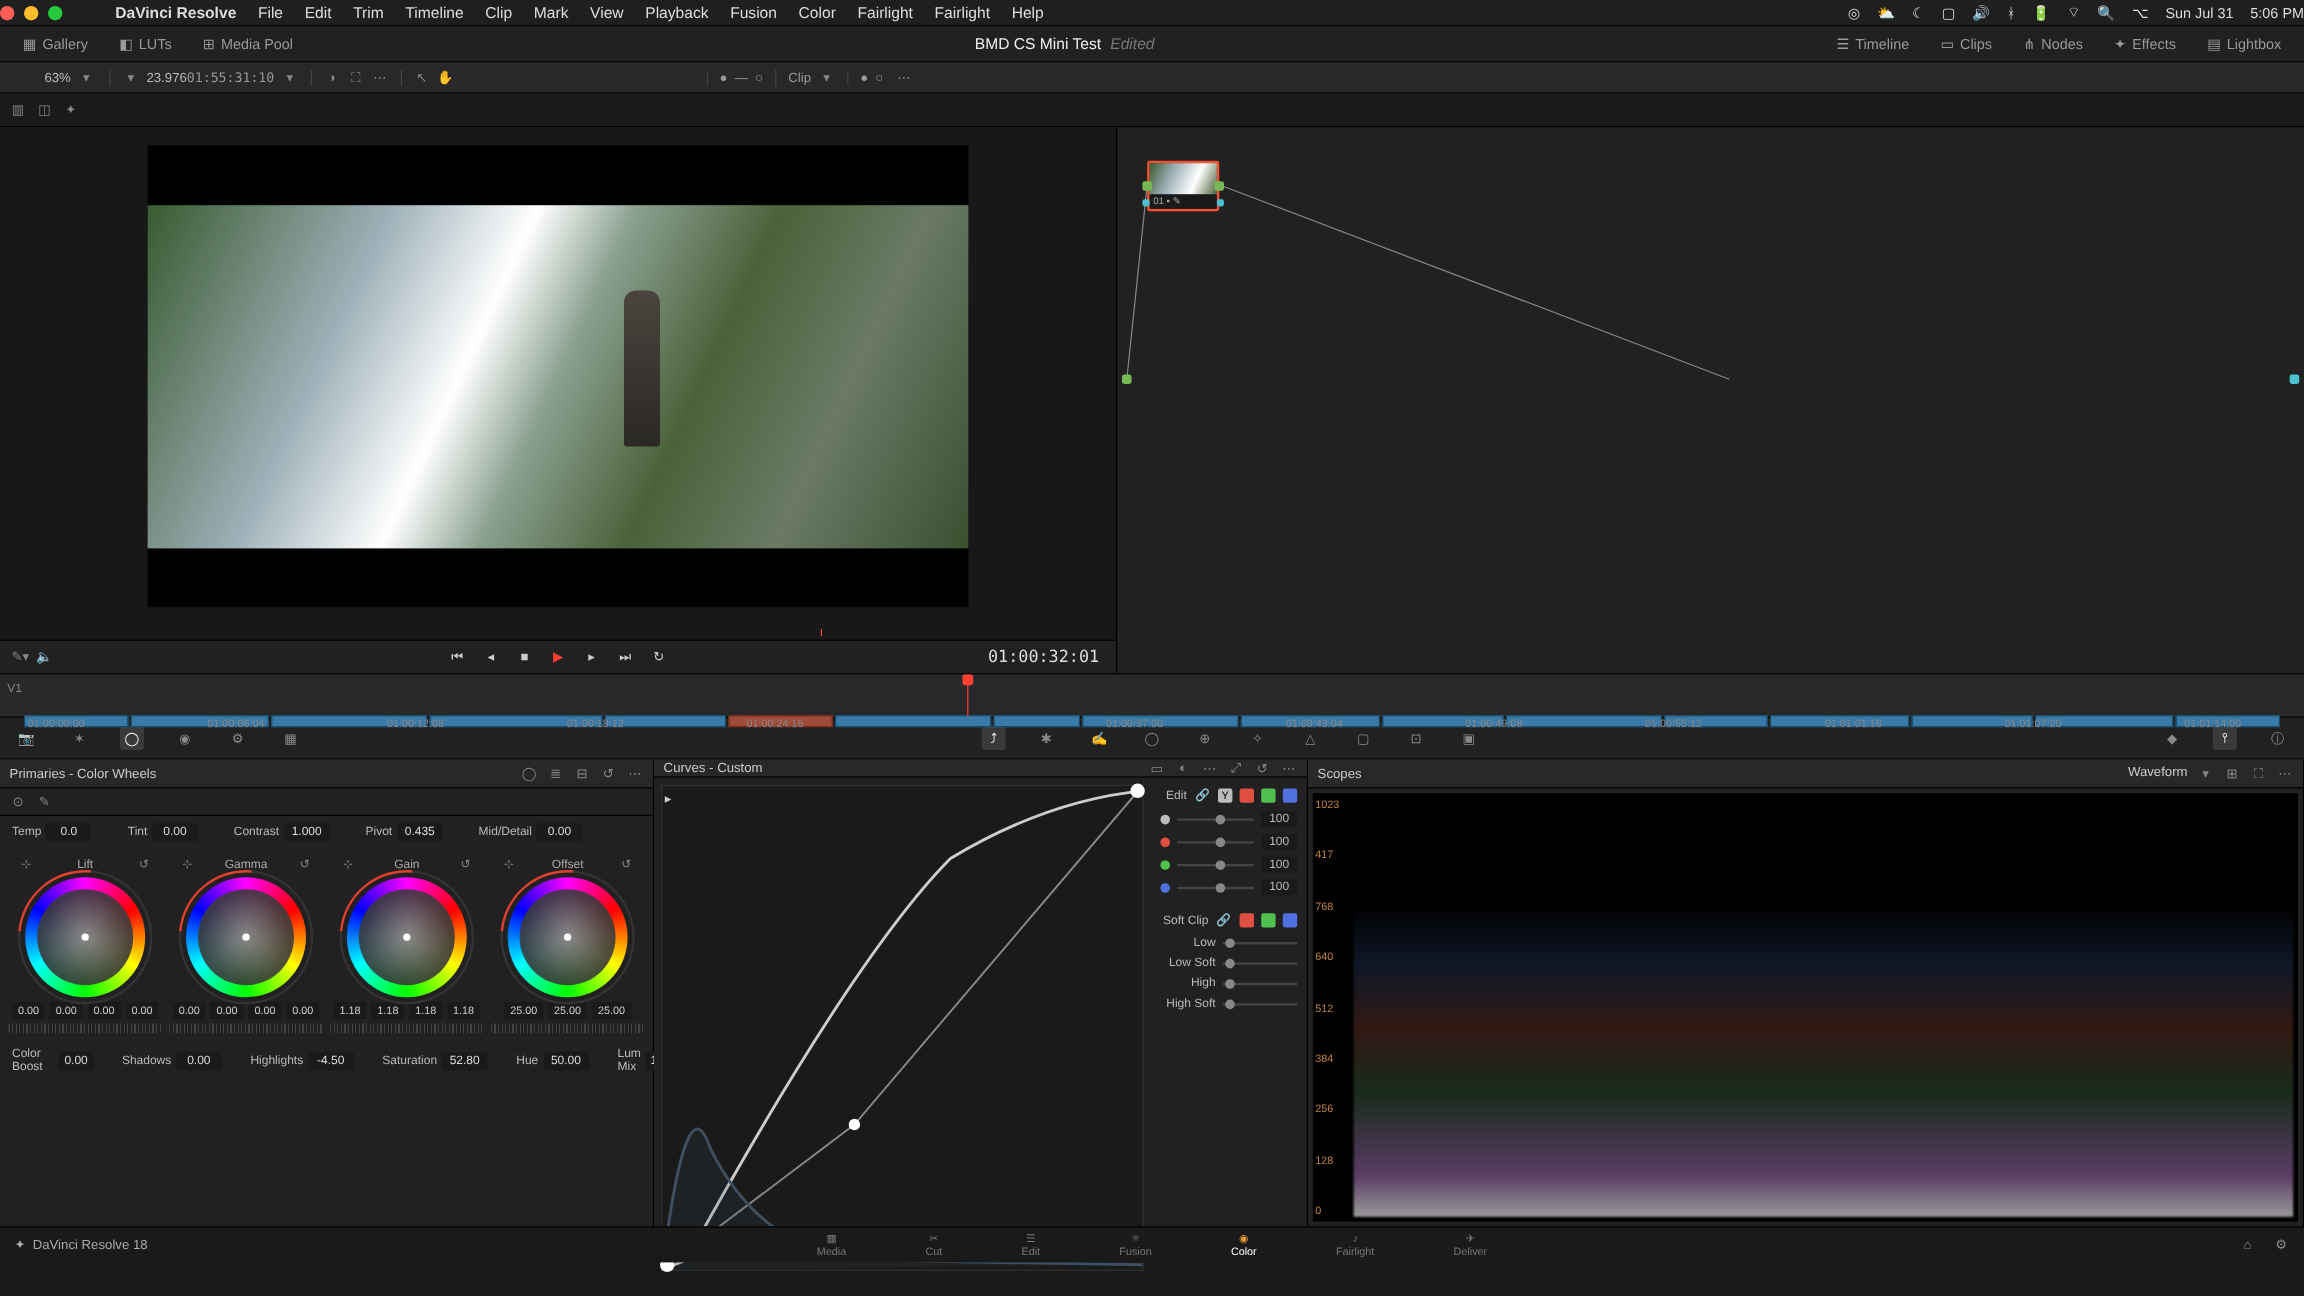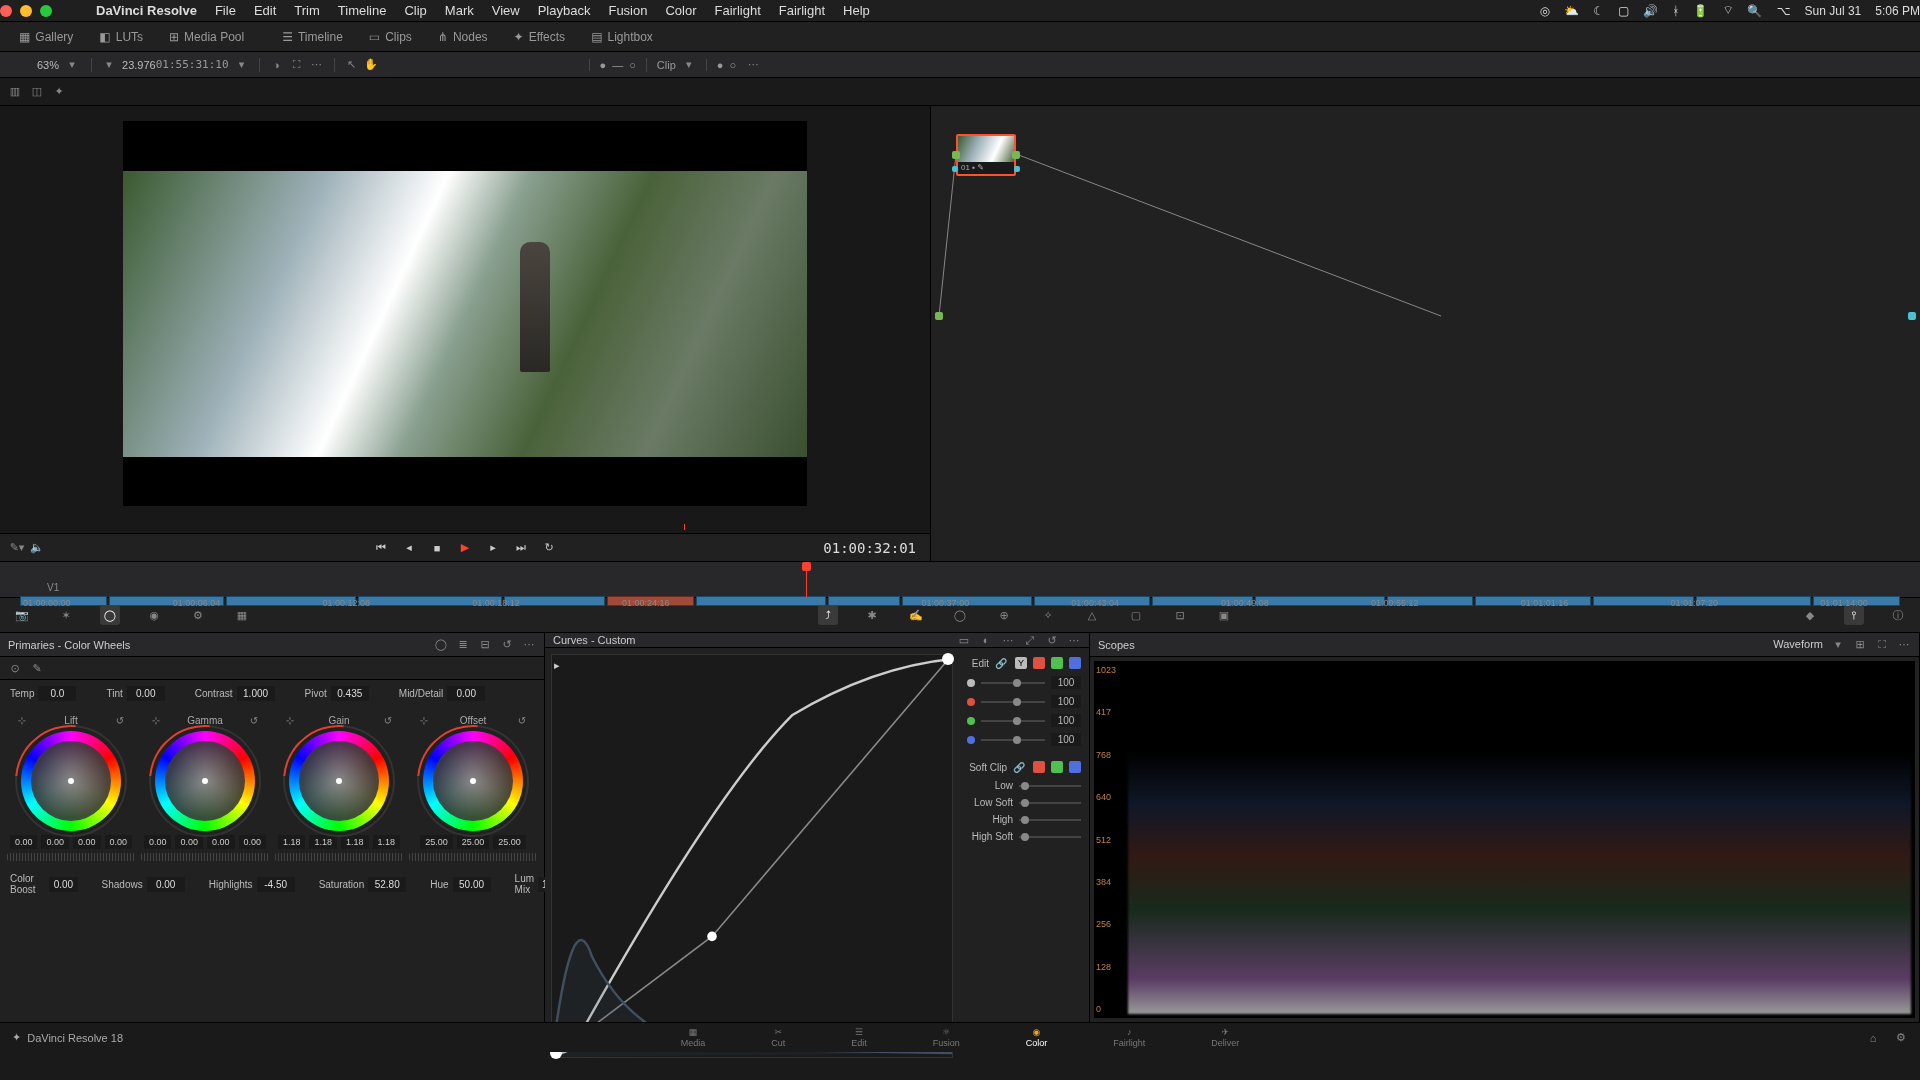--- a/index.html
+++ b/index.html
@@ -38,21 +38,21 @@
 .node-cyan { position:absolute; width:6px; height:6px; background:#4ac0d0; border-radius:2px;}
 svg.node-lines { position: absolute; inset: 0; width: 100%; height: 100%; }
 .playbar { height: 28px; background: #212121; display: flex; align-items: center; padding: 0 10px; gap: 6px; border-top: 1px solid #000; }
 .playbar .transport { position: absolute; left: 50%; transform: translateX(-50%); display: flex; gap: 10px; }
 .playbar .tc-right { position: absolute; right: 14px; color: #ddd; font-family: monospace; font-size: 14px; }
 .play-btn { width: 18px; height: 18px; display: inline-flex; align-items: center; justify-content: center; color: #ccc; cursor: pointer; }
 .timeline-ruler { height: 36px; background: #28282a; border-top: 1px solid #000; position: relative; display: flex; flex-direction: column; }
 .ruler-ticks { height: 16px; position: relative; font-size: 9px; color: #888; margin-top: 34px; }
 .ruler-tick { position: absolute; top: 2px; }
 .clip-track { flex: 1; display: flex; align-items: center; padding: 0 20px; gap: 2px; }
-.track-label { position: absolute; left: 6px; bottom: 4px; color: #888; font-size: 10px; margin-left: 41px; }
+.track-label { position: absolute; left: 6px; bottom: 17px; color: #888; font-size: 10px; }
 .clip { height: 10px; background: #3a7aa8; border: 1px solid #1a4a68; }
 .playhead { position: absolute; top: 0; bottom: 0; width: 1px; background: #ff4030; }
 .playhead::before { content: ''; position: absolute; top: 0; left: -4px; width: 9px; height: 9px; background: #ff4030; border-radius: 2px; }
 .center-toolbar { height: 36px; background: #212121; display: flex; align-items: center; gap: 30px; padding: 0 12px; border-top: 1px solid #000; border-bottom: 1px solid #000; justify-content: flex-start; }
 .ct-group { display: flex; gap: 24px; }
 .ct-icon { width: 20px; height: 20px; display: flex; align-items: center; justify-content: center; color: #888; cursor: pointer; }
 .ct-icon.active { color: #fff; background: #3a3a3a; border-radius: 3px; }
 .ct-spacer { flex: 1; }
 .bottom-panels { display: flex; height: calc(1080px - 22px - 30px - 26px - 28px - 455px - 28px - 36px - 36px - 30px); }
 .panel { background: #212121; border-right: 1px solid #000; display: flex; flex-direction: column; }
@@ -144,20 +144,24 @@
       </div>
     <div class="ph-btn">
         <span>◧</span>
         <span>LUTs</span>
       </div>
     <div class="ph-btn">
         <span>⊞</span>
         <span>Media Pool</span>
       </div>
   </div>
+  <div class="ph-center">
+    <span>BMD CS Mini Test</span>
+    <span class="edited">Edited</span>
+  </div>
   <div class="ph-right">
     <div class="ph-btn">
         <span>☰</span>
         <span>Timeline</span>
       </div>
     <div class="ph-btn">
         <span>▭</span>
         <span>Clips</span>
       </div>
     <div class="ph-btn">

